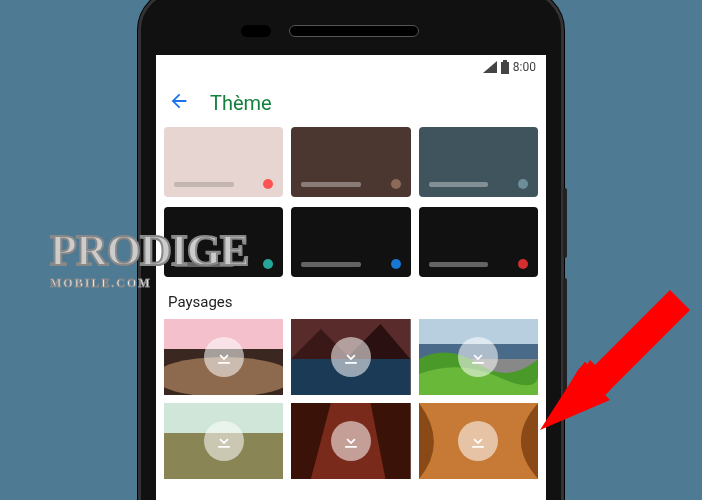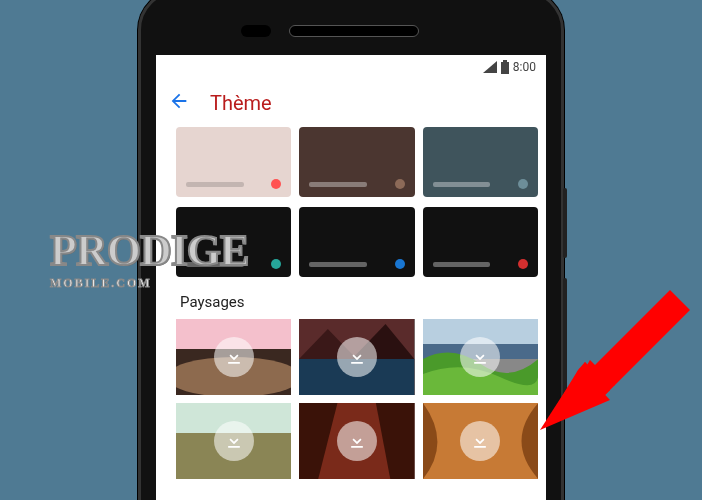--- a/index.html
+++ b/index.html
@@ -110,26 +110,25 @@
     display: flex;
     align-items: center;
     padding: 0 12px;
     gap: 20px;
   }
   .back-btn {
     color: #1a73e8;
     cursor: pointer;
   }
   .appbar-title {
-    color: #b91c1c;
+    color: #15803d;
     font-size: 20px;
   }
   .content {
     padding: 0 8px;
-    margin-left: 12px;
   }
   .swatch-row {
     display: flex;
     gap: 8px;
     margin-bottom: 10px;
   }
   .swatch {
     flex: 1;
     height: 70px;
     border-radius: 4px;

